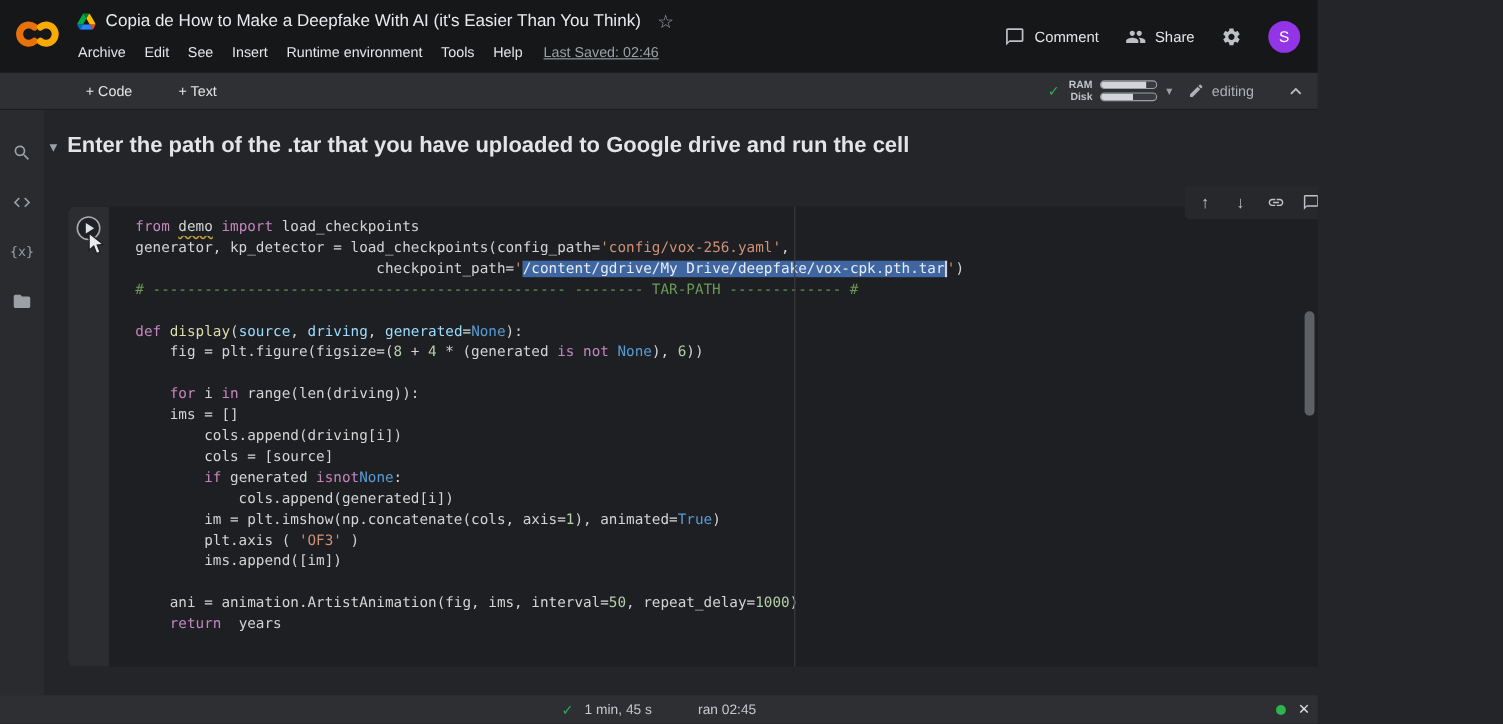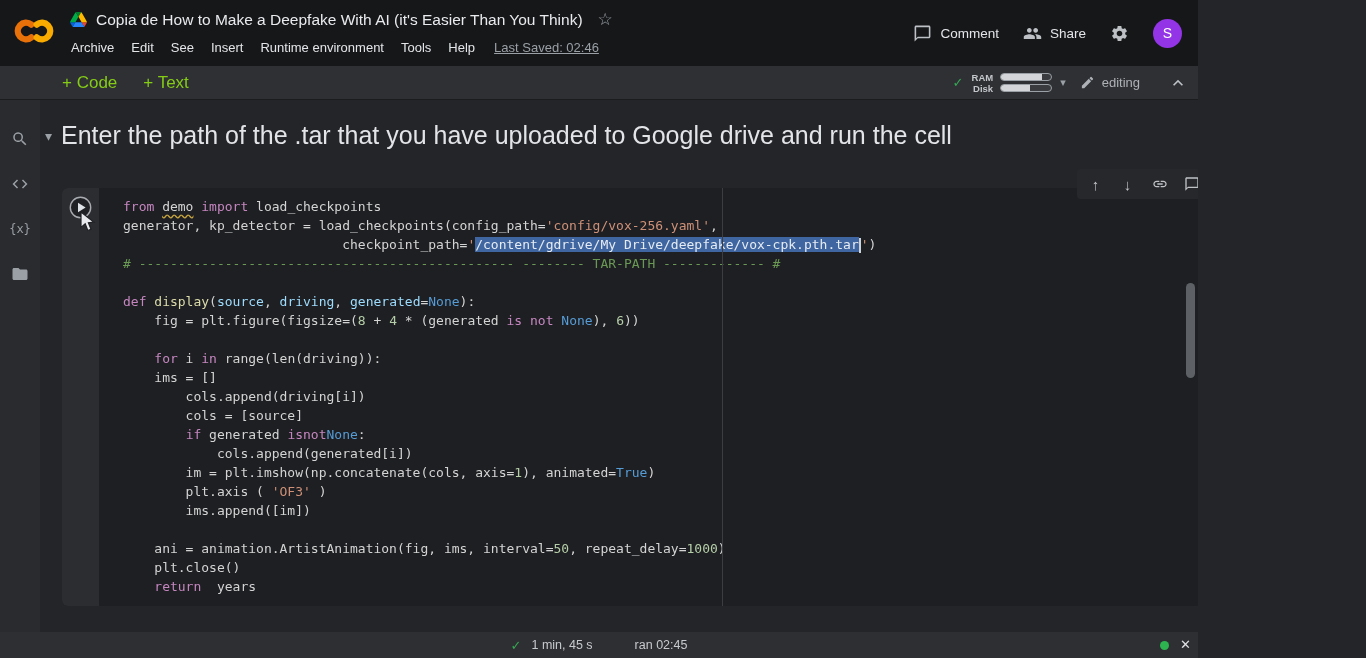--- a/index.html
+++ b/index.html
@@ -19,21 +19,21 @@
   .header-right { position:absolute; right:16px; top:0; height:66px; display:flex; align-items:center; gap:24px; }
   .hbtn { display:flex; align-items:center; gap:8px; color:#e3e5e8; font-size:13.5px; }
   .hicon { width:19px; height:19px; color:#bdc1c6; }
   .avatar { width:29px; height:29px; border-radius:50%; background:#9334e6; color:#fff;
             display:flex; align-items:center; justify-content:center; font-size:14px; }
 
   
   .toolbar { position:absolute; top:66px; left:0; right:0; height:34px; background:#2f3034;
              border-bottom:1px solid #1b1c1e; display:flex; align-items:center; z-index:9; }
   .tb-left { display:flex; gap:26px; margin-left:62px; }
-  .tb-btn { color:#84cc16; font-size:17px; }
+  .tb-btn { color:#e5e5e5; font-size:13px;margin-left:16px; }
   .tb-right { margin-left:auto; display:flex; align-items:center; margin-right:10px; }
   .res-check { color:#34a853; font-size:13px; margin-right:8px; }
   .res-grid { display:grid; grid-template-columns:auto auto; grid-auto-rows:11px; column-gap:7px; align-items:center; }
   .res-label { color:#c2c5c9; font-size:9.5px; font-weight:bold; text-align:right; }
   .res-bar { width:52px; height:8px; border:1px solid #9aa0a6; border-radius:4px; overflow:hidden; background:#3a3b3e; }
   .res-bar i { display:block; height:100%; background:#d3d5d8; }
   .res-caret { color:#9aa0a6; font-size:11px; margin:0 14px 0 8px; }
   .editing { display:flex; align-items:flex-end; gap:7px; color:#aeb1b6; font-size:13px; margin-right:28px; }
   .editing svg { width:15px; height:15px; color:#aeb1b6; }
   .collapse-top { width:20px; height:20px; color:#bdc1c6; }
@@ -42,21 +42,21 @@
   .sidebar { position:absolute; left:0; top:66px; bottom:26px; width:40px; background:#2a2b2e;
              display:flex; flex-direction:column; align-items:center; padding-top:19px; gap:27px; z-index:8; }
   .sb-icon { width:18px; height:18px; color:#9aa0a6; display:flex; align-items:center; justify-content:center; }
   .sb-icon svg { width:18px; height:18px; }
   .braces { font-size:12px; color:#9aa0a6; font-family:"DejaVu Sans Mono", monospace; }
 
   
   .main { position:absolute; left:40px; top:100px; right:0; bottom:26px; background:#242528; }
   .md-heading { position:absolute; left:5px; top:21px; display:flex; align-items:center; gap:9px; }
   .md-caret { color:#9aa0a6; font-size:14px; }
-  .md-text { color:#e2e4e7; font-size:25px; font-weight:400; }
+  .md-text { color:#e2e4e7; font-size:20px; font-weight:700; }
 
   
   .cell { position:absolute; left:22px; top:88px; width:1284px; height:418px;
           background:#1e1f22; border-radius:6px; }
   .gutter { position:absolute; left:0; top:0; bottom:0; width:37px; background:#2c2d31;
             border-radius:6px 0 0 6px; }
   .run-btn { position:absolute; left:7px; top:8px; width:23px; height:23px; }
   .code { position:absolute; left:37px; right:0; top:0; bottom:0; overflow:hidden;
           padding:9px 0 0 24px; font-family:"DejaVu Sans Mono", monospace; font-size:13px; }
   .code-line { height:19px; line-height:19px; white-space:pre; }
@@ -258,21 +258,20 @@
           <div class="code-line"><span class="tok-pl">    ims = []</span></div>
           <div class="code-line"><span class="tok-pl">        cols.append(driving[i])</span></div>
           <div class="code-line"><span class="tok-pl">        cols = [source]</span></div>
           <div class="code-line"><span class="tok-pl">        </span><span class="tok-kw">if</span><span class="tok-pl"> generated </span><span class="tok-kw">isnot</span><span class="tok-const">None</span><span class="tok-pl">:</span></div>
           <div class="code-line"><span class="tok-pl">            cols.append(generated[i])</span></div>
           <div class="code-line"><span class="tok-pl">        im = plt.imshow(np.concatenate(cols, axis=</span><span class="tok-num">1</span><span class="tok-pl">), animated=</span><span class="tok-const">True</span><span class="tok-pl">)</span></div>
           <div class="code-line"><span class="tok-pl">        plt.axis ( </span><span class="tok-str">'OF3'</span><span class="tok-pl"> )</span></div>
           <div class="code-line"><span class="tok-pl">        ims.append([im])</span></div>
           <div class="code-line">&nbsp;</div>
           <div class="code-line"><span class="tok-pl">    ani = animation.ArtistAnimation(fig, ims, interval=</span><span class="tok-num">50</span><span class="tok-pl">, repeat_delay=</span><span class="tok-num">1000</span><span class="tok-pl">)</span></div>
-          <div class="code-line"><span class="tok-pl">    plt.close()</span></div>
           <div class="code-line"><span class="tok-pl">    </span><span class="tok-kw">return</span><span class="tok-pl">  years</span></div>
         </div>
       <div class="ruler"></div>
       <div class="overview-marker"></div>
     </div>
   </div>
 
   <div class="scroll-thumb"></div>
   <svg class="mouse-cursor" width="17" height="22" viewBox="0 0 17 22">
     <path d="M1 1 L1 16.5 L5.2 12.8 L7.8 19.5 L11 18.2 L8.4 11.7 L14 11.2 Z" fill="#e8eaed" stroke="#202124" stroke-width="1.2"></path>

